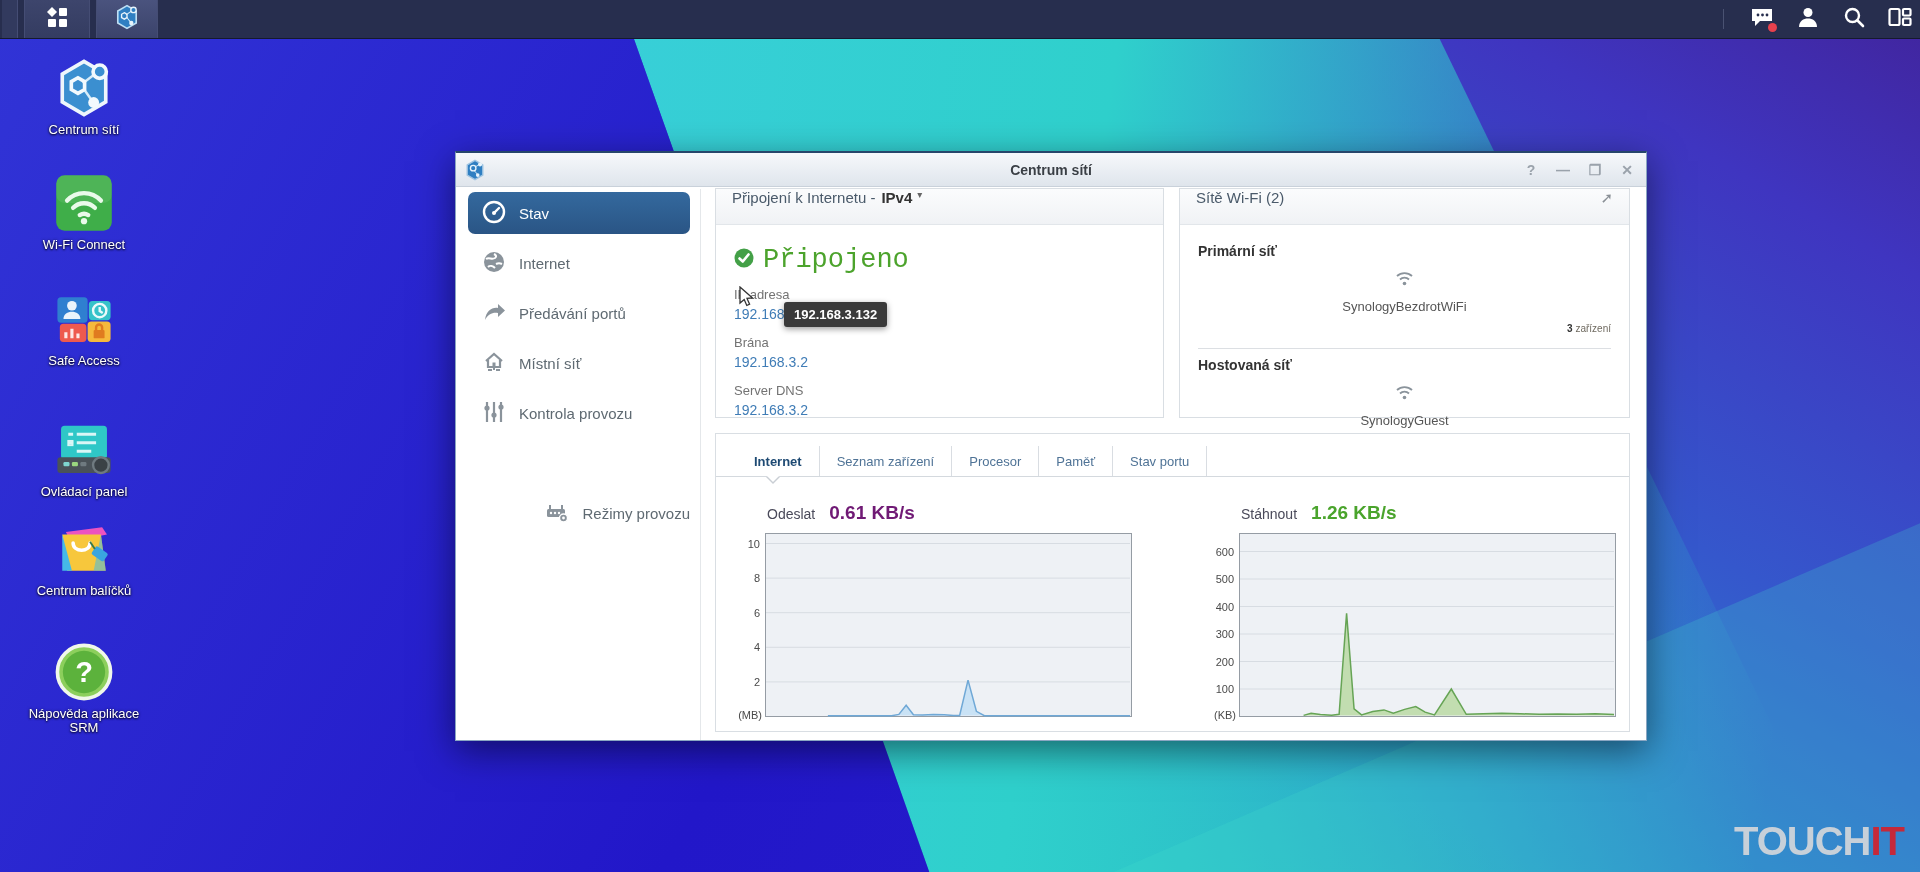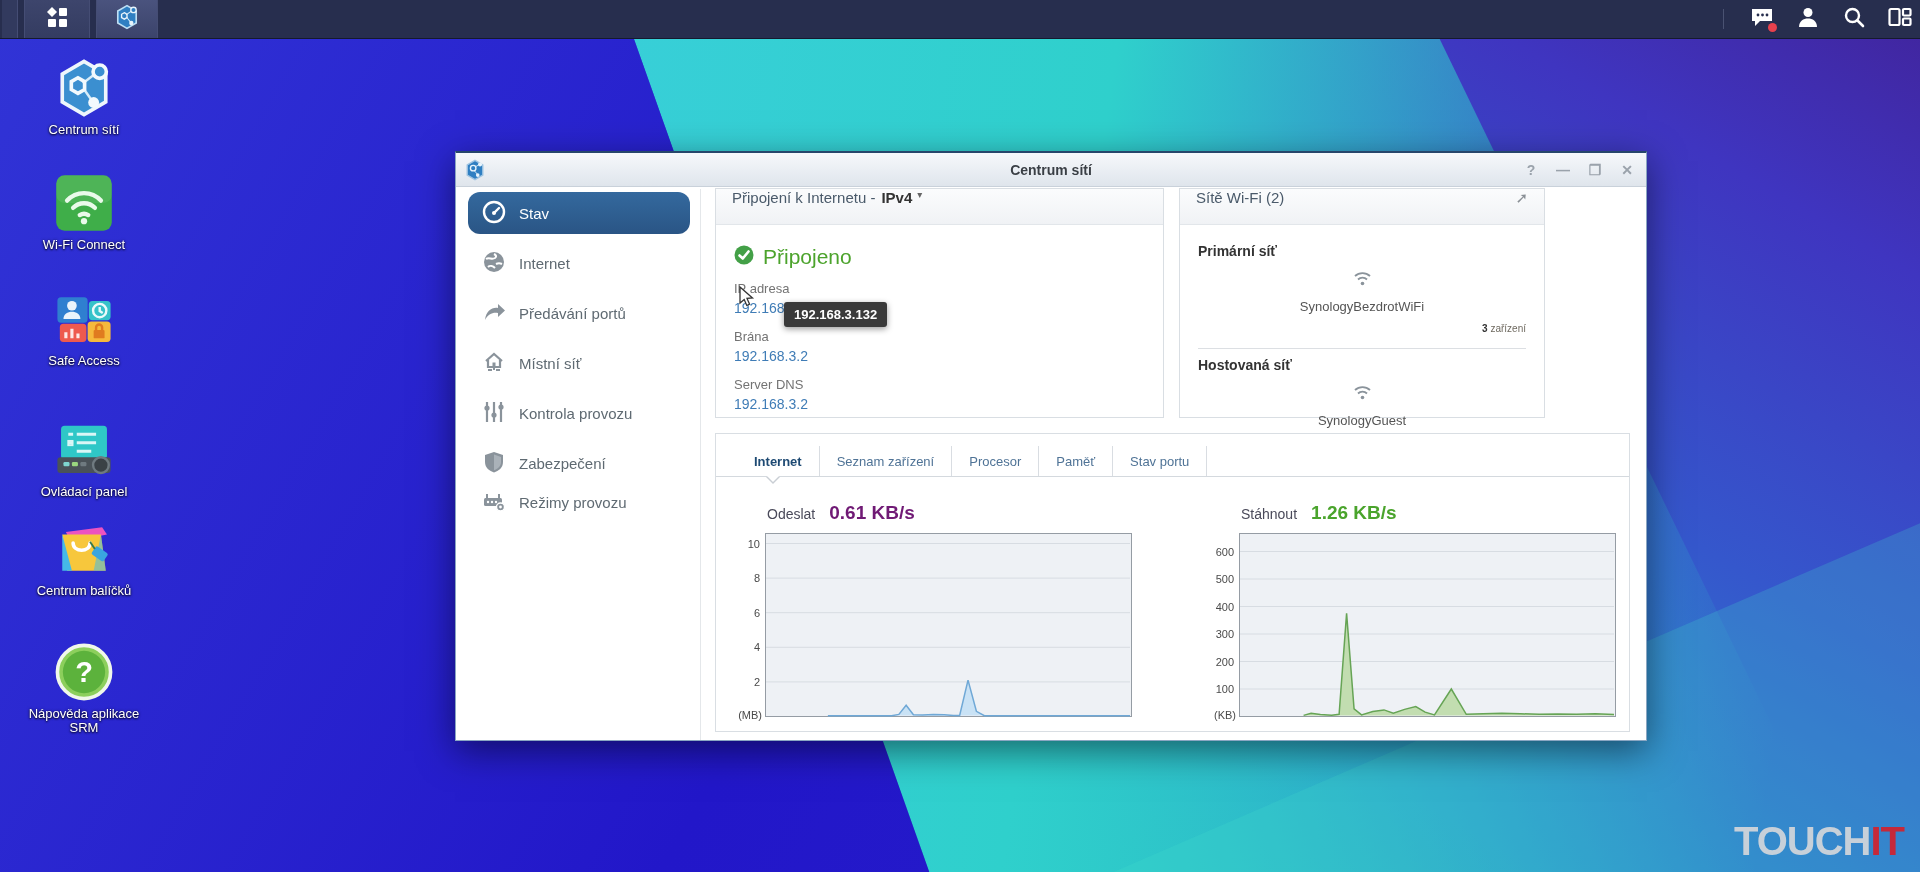--- a/index.html
+++ b/index.html
@@ -36,35 +36,35 @@
   .window { position:absolute; left:455px; top:151px; width:1192px; height:590px; background:#fff;
     border:1px solid #8aa6c2; border-top:2px solid #27466b; box-shadow:0 10px 34px rgba(0,0,10,.5); z-index:20; }
   .titlebar { position:relative; height:34px; background:linear-gradient(#f6f8fb,#dfe5ec);
     border-bottom:1px solid #c9d1da; display:flex; align-items:center; }
   .titlebar .app-ico { position:absolute; left:8px; top:5px; }
   .title { width:100%; text-align:center; font-size:14px; font-weight:bold; color:#3a3f45; }
   .win-controls { position:absolute; right:10px; top:0; height:34px; display:flex; align-items:center; gap:14px; }
   .win-controls span { width:18px; text-align:center; font-size:14px; font-weight:bold; color:#9aa2ab; cursor:pointer; }
 
   .sidebar { position:absolute; left:0; top:36px; bottom:0; width:245px; background:#fff; border-right:1px solid #e4e7ea; }
-  .side-item { position:absolute; left:12px; width:222px; height:42px; border-radius:12px; display:flex; align-items:center;
+  .side-item { position:absolute; left:12px; width:222px; height:42px; border-radius:7px; display:flex; align-items:center;
     padding-left:14px; gap:13px; cursor:pointer; color:#5f6a72; font-size:15px; }
   .side-item.sel { background:linear-gradient(#34699e,#2a5585); color:#fff; }
   .side-item svg { flex:0 0 auto; }
 
   .panel { position:absolute; background:#fff; border:1px solid #d9dee3; }
   .panel-head { height:36px; background:linear-gradient(#fbfcfd,#f0f2f5); border-bottom:1px solid #e2e6ea;
     display:flex; padding:0 16px; font-size:15px; color:#4a5a6a; }
   .caret { font-size:10px; color:#666; margin-left:5px; }
   .proto { font-weight:bold; color:#333; margin-left:6px; cursor:pointer; }
   .pop-arrow { margin-left:auto; color:#8a9096; font-size:15px; cursor:pointer; }
 
   .conn-body { padding:14px 18px; }
   .status-row { display:flex; align-items:center; gap:9px; margin:6px 0 12px; }
-  .status-text { font-size:21px; color:#4ca32c; }
+  .status-text { font-size:27px; color:#4ca32c;font-family:Liberation Mono, monospace; }
   .field { margin-bottom:13px; }
   .field .lab { font-size:13px; color:#737373; margin-bottom:4px; }
   .field .val { font-size:14px; color:#3f7cb6; cursor:pointer; }
 
   .wifi-body { padding:10px 18px; }
   .wifi-title { font-size:14px; font-weight:bold; color:#333; margin:8px 0 12px; }
   .wifi-row { display:flex; align-items:center; gap:9px; margin-bottom:14px;flex-direction:column; }
   .wifi-name { font-size:13px; color:#555; }
   .wifi-count { margin-left:auto; font-size:10px; color:#6f6a60; }
   .wifi-count b { color:#333; }
@@ -307,28 +307,21 @@
       </div>
       <div class="side-item" style="top:203px;">
         <span><svg width="24" height="24" viewBox="0 0 24 24">
               <path d="M5 2 v20 M12 2 v20 M19 2 v20" stroke="#8a939b" stroke-width="2.2"></path>
               <circle cx="5" cy="8" r="2.6" fill="#8a939b"></circle>
               <circle cx="12" cy="15" r="2.6" fill="#8a939b"></circle>
               <circle cx="19" cy="7" r="2.6" fill="#8a939b"></circle>
             </svg></span>
         <span>Kontrola provozu</span>
       </div>
-      <div class="side-item" style="top:253px;">
-        <span><svg width="24" height="24" viewBox="0 0 24 24">
-              <path d="M12 2 L21 5 V12 C21 18 16.5 21 12 22.5 C7.5 21 3 18 3 12 V5 Z" fill="#8a939b"></path>
-              <path d="M12 4.5 L19 7 V12 C19 16.5 15.5 19 12 20.3 Z" fill="#aab2b9"></path>
-            </svg></span>
-        <span>Zabezpečení</span>
-      </div>
-      <div class="side-item" style="top:292px;">
+      <div class="side-item" style="top:303px;justify-content:flex-end;">
         <span><svg width="24" height="24" viewBox="0 0 24 24">
               <rect x="2" y="9" width="18" height="8" rx="1.5" fill="#8a939b"></rect>
               <path d="M5 9 V5 M17 9 V5" stroke="#8a939b" stroke-width="2"></path>
               <circle cx="6" cy="13" r="1.2" fill="#fff"></circle>
               <circle cx="10" cy="13" r="1.2" fill="#fff"></circle>
               <circle cx="14" cy="13" r="1.2" fill="#fff"></circle>
               <circle cx="18.5" cy="18" r="4" fill="#8a939b" stroke="#fff" stroke-width="1.4"></circle>
               <circle cx="18.5" cy="18" r="1.4" fill="#fff"></circle>
             </svg></span>
         <span>Režimy provozu</span>
@@ -357,21 +350,21 @@
           <div class="lab">Brána</div>
           <div class="val">192.168.3.2</div>
         </div>
         <div class="field">
           <div class="lab">Server DNS</div>
           <div class="val">192.168.3.2</div>
         </div>
       </div>
     </div>
 
-    <div class="panel" style="left:723px; top:35px; width:366px; height:230px;">
+    <div class="panel" style="left:723px; top:35px; width:451px; height:230px;">
       <div class="panel-head">
         <span>Sítě Wi-Fi (2)</span>
         <span class="pop-arrow">➚</span>
       </div>
       <div class="wifi-body">
         <div class="wifi-title">Primární síť</div>
         <div class="wifi-row">
           <span><svg width="19" height="15" viewBox="0 0 19 15">
                 <path d="M2 5 A11 11 0 0 1 17 5" stroke="#8a939b" stroke-width="1.8" fill="none"></path>
                 <path d="M5 8.5 A6.5 6.5 0 0 1 14 8.5" stroke="#8a939b" stroke-width="1.8" fill="none"></path>

